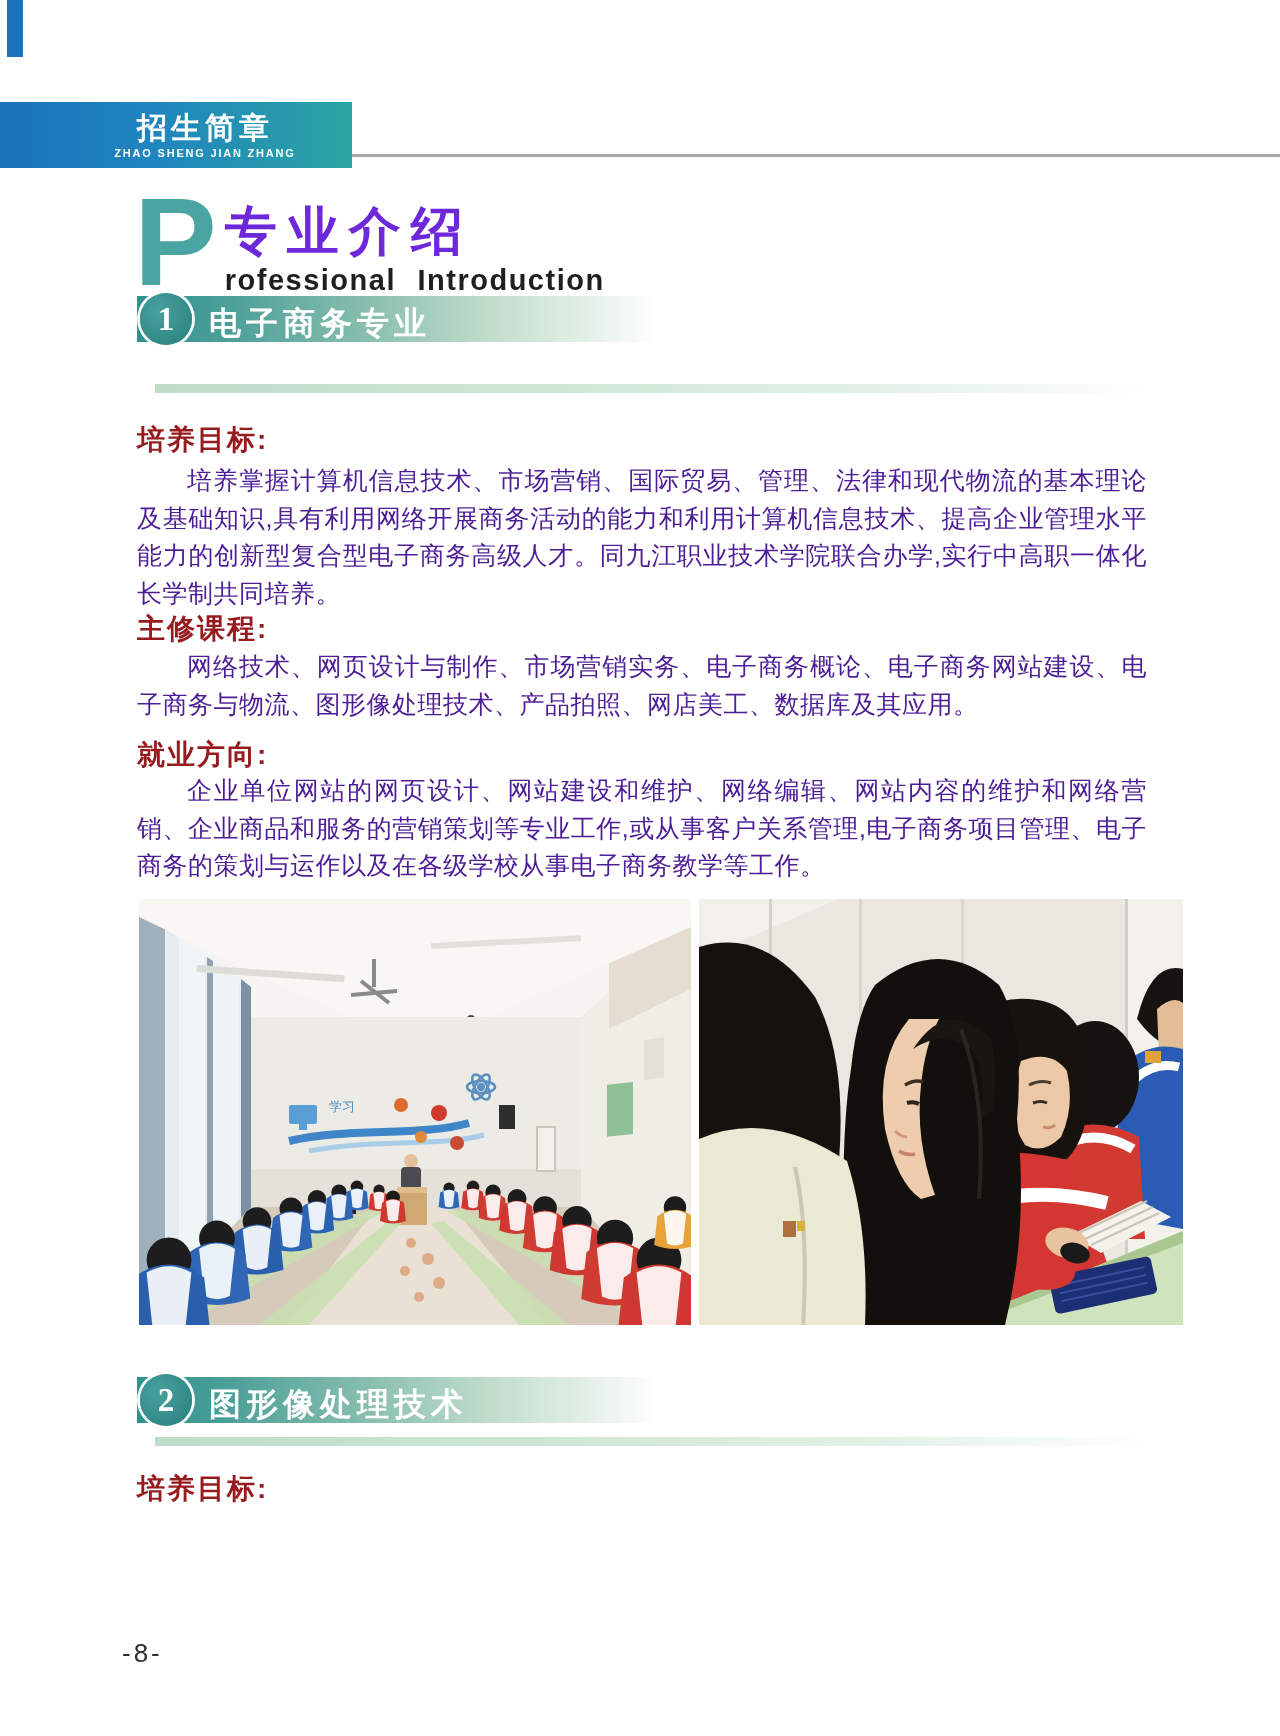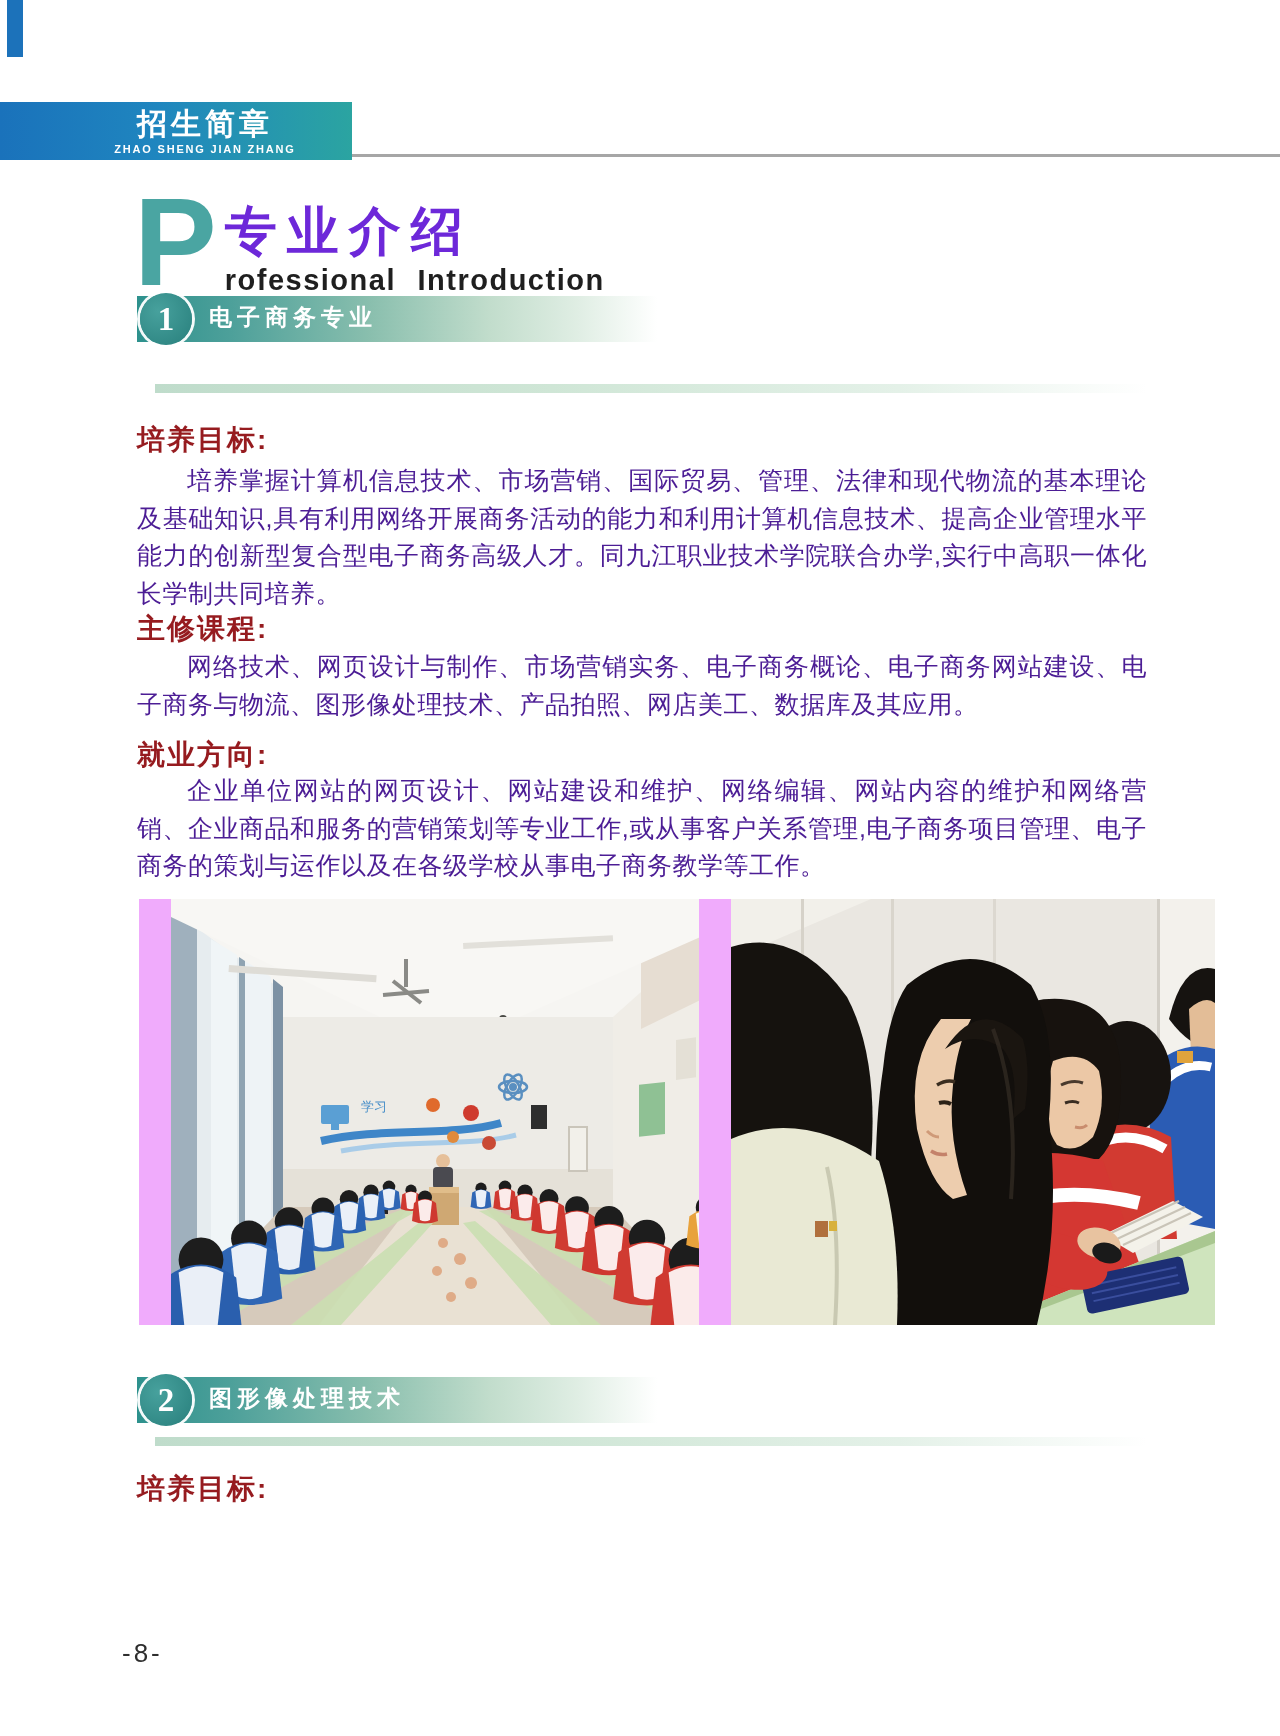--- a/index.html
+++ b/index.html
@@ -3,21 +3,21 @@
 <meta charset="utf-8">
 <style>
   html,body{margin:0;padding:0;background:#ffffff;}
   .page{position:relative;width:1280px;height:1736px;background:#ffffff;overflow:hidden;
         font-family:"Liberation Sans",sans-serif;color:#262626;}
 
   
   .corner-bar{position:absolute;left:7px;top:0;width:16px;height:57px;background:#1c72ba;}
 
   
-  .header-banner{position:absolute;left:0;top:102px;width:352px;height:58px;
+  .header-banner{position:absolute;left:0;top:102px;width:352px;height:66px;
      background:linear-gradient(90deg,#1a72bb 0%,#1f86bf 45%,#2ba4a1 100%);
      display:flex;flex-direction:column;justify-content:center;align-items:center;
      padding-left:58px;box-sizing:border-box;}
   .header-title{color:#ffffff;font-size:30px;font-weight:bold;letter-spacing:4px;line-height:32px;}
   .header-subtitle{color:#ffffff;font-size:11px;font-weight:bold;letter-spacing:1.8px;margin-top:3px;}
   .header-line{position:absolute;left:352px;top:154px;width:928px;height:3px;background:#a6a6a6;}
 
   
   .intro{position:absolute;left:134px;top:192px;display:flex;align-items:flex-start;}
   .intro-p{font-size:124px;line-height:100px;font-weight:bold;color:#4aa5a2;}
@@ -26,32 +26,32 @@
   .intro-en{font-size:29px;font-weight:bold;color:#1f1f1f;letter-spacing:1.5px;word-spacing:12px;margin-top:4px;}
 
   
   .sec-banner{position:absolute;left:137px;width:520px;height:46px;
      background:linear-gradient(90deg,#2d918d 0%,#4da09a 18%,#8abfae 45%,#c2ddcc 68%,#e0eee4 85%,rgba(240,246,241,0) 100%);}
   .sec-num{position:absolute;left:3px;top:-3px;width:52px;height:52px;border-radius:50%;
      background:radial-gradient(circle at 35% 35%,#47a19d,#287f7c);
      box-shadow:0 0 0 3px rgba(255,255,255,0.95);
      display:flex;align-items:center;justify-content:center;}
   .sec-num span{color:#ffffff;font-family:"Liberation Serif",serif;font-weight:bold;font-size:33px;}
-  .sec-title{position:absolute;left:72px;top:6px;color:#ffffff;font-size:23px;letter-spacing:5px;
+  .sec-title{position:absolute;left:72px;top:6px;color:#ffffff;font-size:32px;letter-spacing:5px;
      font-family:"Liberation Serif",serif;font-weight:bold;}
   .sec-strip{position:absolute;left:155px;width:992px;height:9px;
      background:linear-gradient(90deg,#bfdccb 0%,#cfe6d6 40%,#e4f1e8 75%,rgba(244,249,245,0) 100%);}
 
   
   .red-h{position:absolute;left:137px;margin:0;color:#961b1f;font-size:28px;font-weight:bold;letter-spacing:2px;}
   .para{position:absolute;left:137px;width:1010px;margin:0;font-size:25px;line-height:37.5px;
      color:#4c1d95;text-align:justify;text-indent:2em;letter-spacing:0.5px;}
 
   
-  .photo{position:absolute;top:899px;height:426px;overflow:hidden;background:#f0abfc;padding-left:32px;}
+  .photo{position:absolute;top:899px;height:426px;overflow:hidden;background:#a3a3a3;}
   .photo svg{display:block;}
   .photo-left{left:139px;width:552px;}
   .photo-right{left:699px;width:484px;}
 
   
   .page-num{position:absolute;left:122px;top:1638px;font-size:26px;letter-spacing:3px;color:#2e2e2e;}
 </style>
 </head>
 <body>
 

